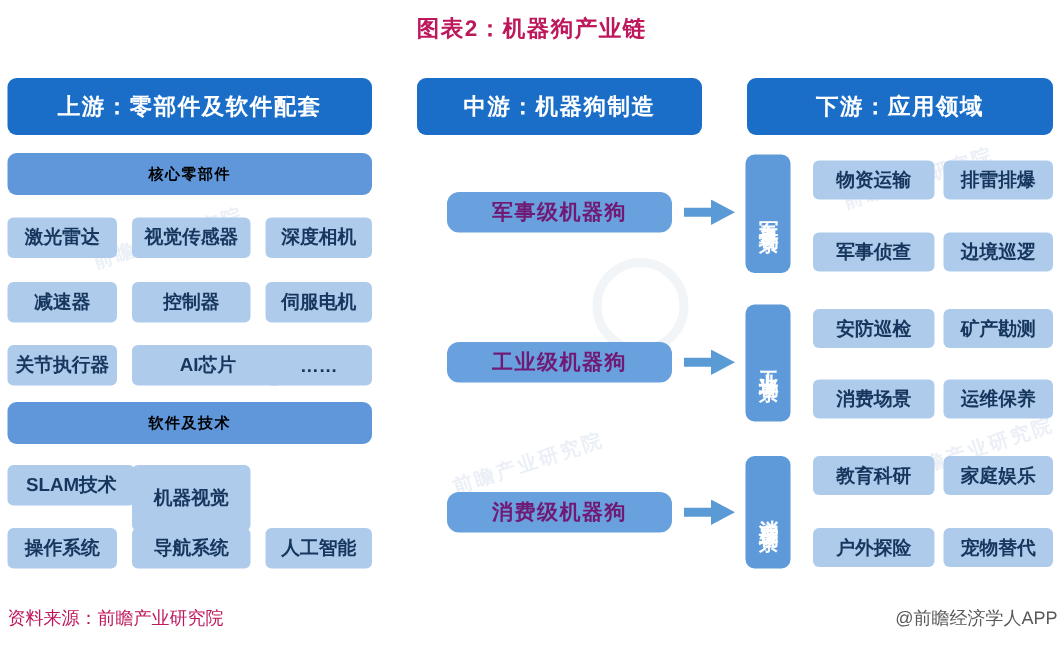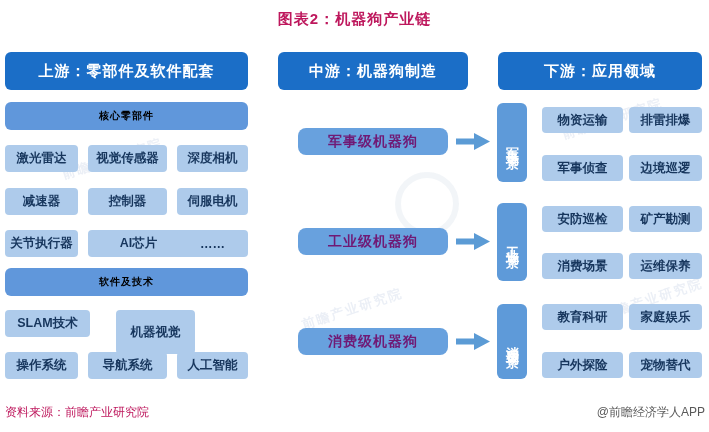--- a/index.html
+++ b/index.html
@@ -83,21 +83,21 @@
   <div class="item" style="left:88px;top:188px;width:79px;height:27px;">控制器</div>
   <div class="item" style="left:177px;top:188px;width:71px;height:27px;">伺服电机</div>
 
   <div class="item" style="left:5px;top:230px;width:73px;height:27px;">关节执行器</div>
   <div class="item" style="left:88px;top:230px;width:101px;height:27px;">AI芯片</div>
   <div class="item" style="left:177px;top:230px;width:71px;height:27px;">……</div>
 
   <div class="subhdr" style="left:5px;top:268px;width:243px;height:28px;">软件及技术</div>
 
   <div class="item" style="left:5px;top:310px;width:85px;height:27px;">SLAM技术</div>
-  <div class="item" style="left:88px;top:310px;width:79px;height:44px;margin-left:28px;">机器视觉</div>
+  <div class="item" style="left:88px;top:310px;width:79px;height:44px;">机器视觉</div>
 
   <div class="item" style="left:5px;top:352px;width:73px;height:27px;">操作系统</div>
   <div class="item" style="left:88px;top:352px;width:79px;height:27px;">导航系统</div>
   <div class="item" style="left:177px;top:352px;width:71px;height:27px;">人工智能</div>
 
   <div class="hdr" style="left:278px;top:52px;width:190px;height:38px;">中游：机器狗制造</div>
 
   <div class="flowbox" style="left:298px;top:128px;width:150px;height:27px;">军事级机器狗</div>
   <svg class="arrow" style="left:456px;top:133px;" viewBox="0 0 34 17">
     <path d="M0 5.5 H18 V0 L34 8.5 L18 17 V11.5 H0 Z" fill="#5B9BD5"></path>

